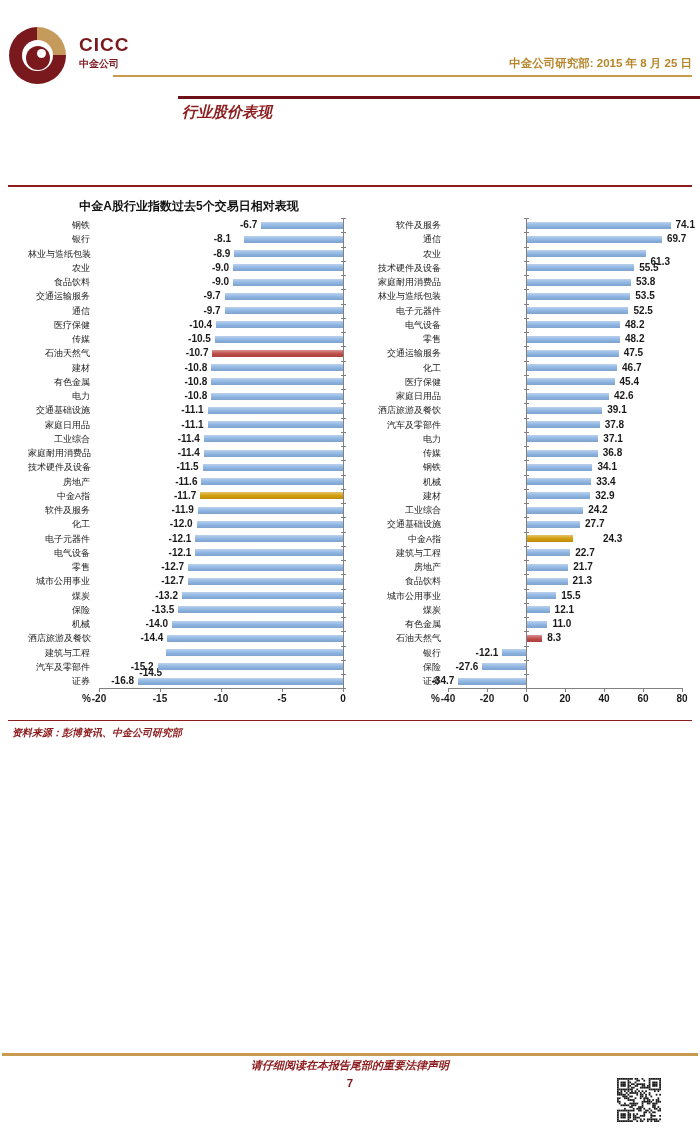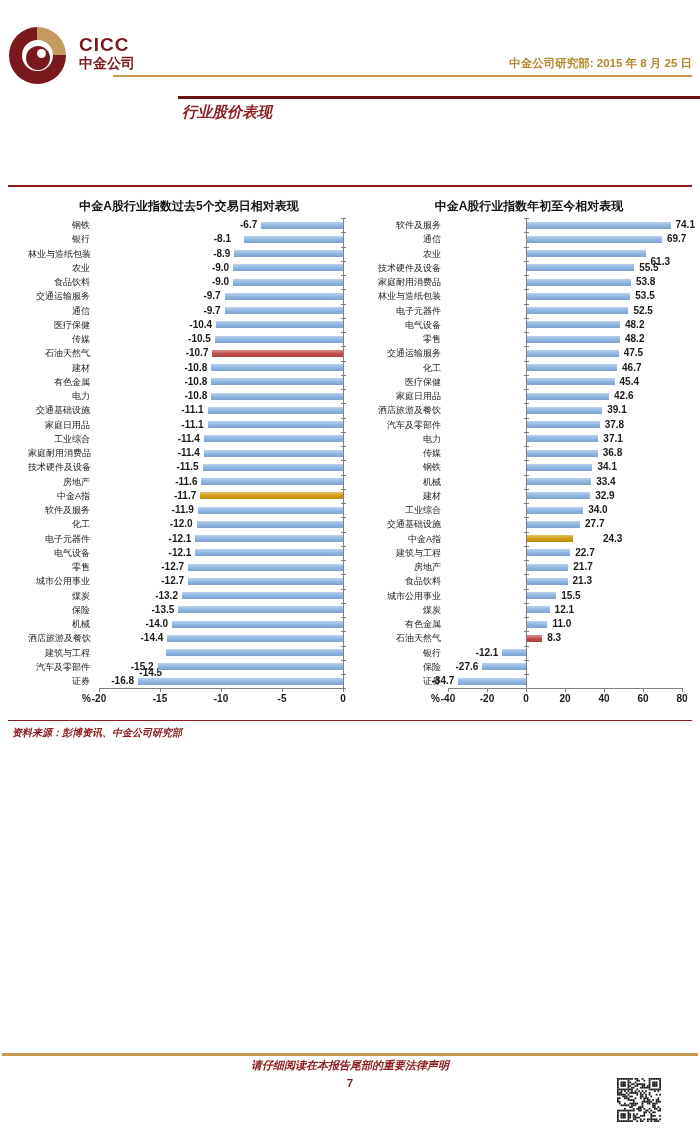--- a/index.html
+++ b/index.html
@@ -7,21 +7,21 @@
   #page{position:relative;width:700px;height:1134px;background:#fff;overflow:hidden;}
 
   
   .logo-mark{position:absolute;left:9px;top:27px;width:57px;height:57px;border-radius:50%;
     background:conic-gradient(#c49a5d 0deg 88deg,#7a191d 88deg 360deg);}
   .logo-mark::before{content:"";position:absolute;inset:13px;border-radius:50%;background:#fff;}
   .logo-inner{position:absolute;left:17px;top:19px;width:24px;height:24px;border-radius:50%;background:#7a191d;}
   .logo-inner::after{content:"";position:absolute;left:11px;top:3px;width:9px;height:9px;border-radius:50%;background:#fff;}
   .logo-text{position:absolute;left:79px;top:35px;color:#7a191d;}
   .logo-en{font-size:19px;font-weight:bold;letter-spacing:1px;line-height:20px;}
-  .logo-cn{font-size:14px;font-weight:bold;line-height:17px;}
+  .logo-cn{font-size:10px;font-weight:bold;line-height:17px;}
   .dept-date{position:absolute;right:8px;top:56px;font-size:11.5px;font-weight:bold;color:#b6862c;}
   .gold-rule-top{position:absolute;left:113px;top:75px;width:579px;height:2px;background:#c79a4f;}
 
   
   .maroon-rule{position:absolute;left:178px;top:96px;width:522px;height:3px;background:#6e1116;}
   .section-title{position:absolute;left:182px;top:103px;font-size:15px;font-weight:bold;font-style:italic;color:#8c1c1e;}
 
   
   .fig-caption{position:absolute;left:10px;top:163px;font-size:11px;font-weight:bold;font-style:italic;color:#8c1c1e;}
   .caption-rule{position:absolute;left:8px;top:185px;width:684px;height:2px;background:#8c1c1e;}
@@ -210,21 +210,20 @@
       <div class="ticklab" style="top:497.25px;left:116.00px;width:32px;">-15</div>
       <div class="tickmark" style="top:492.25px;left:193.00px;width:1px;height:4px;"></div>
       <div class="ticklab" style="top:497.25px;left:177.00px;width:32px;">-10</div>
       <div class="tickmark" style="top:492.25px;left:254.00px;width:1px;height:4px;"></div>
       <div class="ticklab" style="top:497.25px;left:238.00px;width:32px;">-5</div>
       <div class="tickmark" style="top:492.25px;left:315.00px;width:1px;height:4px;"></div>
       <div class="ticklab" style="top:497.25px;left:299.00px;width:32px;">0</div>
       <div class="unitlab" style="top:497.25px;left:43.00px;width:20px;">%</div>
     </div>
   <div class="chart" id="chart-1">
-    <div class="chart-title">中金A股行业指数年初至今相对表现</div>
   <div class="cat" style="top:22px;left:0;width:73px;height:14.25px;line-height:14.25px;">软件及服务</div>
       <div class="bar" style="top:25.63px;left:159.00px;width:143.50px;height:7px;background:#8db4e2;background-image:linear-gradient(rgba(255,255,255,.4),rgba(255,255,255,0) 55%,rgba(0,0,0,.10));"></div>
       <div class="val" style="top:22px;left:307.50px;width:44px;height:14.25px;line-height:14.25px;text-align:left;">74.1</div>
       <div class="cat" style="top:36.25px;left:0;width:73px;height:14.25px;line-height:14.25px;">通信</div>
       <div class="bar" style="top:39.88px;left:159.00px;width:134.91px;height:7px;background:#8db4e2;background-image:linear-gradient(rgba(255,255,255,.4),rgba(255,255,255,0) 55%,rgba(0,0,0,.10));"></div>
       <div class="val" style="top:36.25px;left:298.91px;width:44px;height:14.25px;line-height:14.25px;text-align:left;">69.7</div>
       <div class="cat" style="top:50.5px;left:0;width:73px;height:14.25px;line-height:14.25px;">农业</div>
       <div class="bar" style="top:54.13px;left:159.00px;width:118.53px;height:7px;background:#8db4e2;background-image:linear-gradient(rgba(255,255,255,.4),rgba(255,255,255,0) 55%,rgba(0,0,0,.10));"></div>
       <div class="val" style="top:59px;left:282.53px;width:44px;height:14.25px;line-height:14.25px;text-align:left;">61.3</div>
       <div class="cat" style="top:64.75px;left:0;width:73px;height:14.25px;line-height:14.25px;">技术硬件及设备</div>
@@ -273,21 +272,21 @@
       <div class="bar" style="top:267.88px;left:159.00px;width:65.49px;height:7px;background:#8db4e2;background-image:linear-gradient(rgba(255,255,255,.4),rgba(255,255,255,0) 55%,rgba(0,0,0,.10));"></div>
       <div class="val" style="top:264.25px;left:229.49px;width:44px;height:14.25px;line-height:14.25px;text-align:left;">34.1</div>
       <div class="cat" style="top:278.5px;left:0;width:73px;height:14.25px;line-height:14.25px;">机械</div>
       <div class="bar" style="top:282.13px;left:159.00px;width:64.13px;height:7px;background:#8db4e2;background-image:linear-gradient(rgba(255,255,255,.4),rgba(255,255,255,0) 55%,rgba(0,0,0,.10));"></div>
       <div class="val" style="top:278.5px;left:228.13px;width:44px;height:14.25px;line-height:14.25px;text-align:left;">33.4</div>
       <div class="cat" style="top:292.75px;left:0;width:73px;height:14.25px;line-height:14.25px;">建材</div>
       <div class="bar" style="top:296.38px;left:159.00px;width:63.16px;height:7px;background:#8db4e2;background-image:linear-gradient(rgba(255,255,255,.4),rgba(255,255,255,0) 55%,rgba(0,0,0,.10));"></div>
       <div class="val" style="top:292.75px;left:227.16px;width:44px;height:14.25px;line-height:14.25px;text-align:left;">32.9</div>
       <div class="cat" style="top:307px;left:0;width:73px;height:14.25px;line-height:14.25px;">工业综合</div>
       <div class="bar" style="top:310.63px;left:159.00px;width:56.13px;height:7px;background:#8db4e2;background-image:linear-gradient(rgba(255,255,255,.4),rgba(255,255,255,0) 55%,rgba(0,0,0,.10));"></div>
-      <div class="val" style="top:307px;left:220.13px;width:44px;height:14.25px;line-height:14.25px;text-align:left;">34.0</div>
+      <div class="val" style="top:307px;left:220.13px;width:44px;height:14.25px;line-height:14.25px;text-align:left;">24.2</div>
       <div class="cat" style="top:321.25px;left:0;width:73px;height:14.25px;line-height:14.25px;">交通基础设施</div>
       <div class="bar" style="top:324.88px;left:159.00px;width:53.02px;height:7px;background:#8db4e2;background-image:linear-gradient(rgba(255,255,255,.4),rgba(255,255,255,0) 55%,rgba(0,0,0,.10));"></div>
       <div class="val" style="top:321.25px;left:217.02px;width:44px;height:14.25px;line-height:14.25px;text-align:left;">27.7</div>
       <div class="cat" style="top:335.5px;left:0;width:73px;height:14.25px;line-height:14.25px;">中金A指</div>
       <div class="bar" style="top:339.13px;left:159.00px;width:46.38px;height:7px;background:#d29c0a;background-image:linear-gradient(rgba(255,255,255,.4),rgba(255,255,255,0) 55%,rgba(0,0,0,.10));"></div>
       <div class="val" style="top:335.5px;left:210.38px;width:44px;height:14.25px;line-height:14.25px;text-align:right;">24.3</div>
       <div class="cat" style="top:349.75px;left:0;width:73px;height:14.25px;line-height:14.25px;">建筑与工程</div>
       <div class="bar" style="top:353.38px;left:159.00px;width:43.26px;height:7px;background:#8db4e2;background-image:linear-gradient(rgba(255,255,255,.4),rgba(255,255,255,0) 55%,rgba(0,0,0,.10));"></div>
       <div class="val" style="top:349.75px;left:207.26px;width:44px;height:14.25px;line-height:14.25px;text-align:left;">22.7</div>
       <div class="cat" style="top:364px;left:0;width:73px;height:14.25px;line-height:14.25px;">房地产</div>

